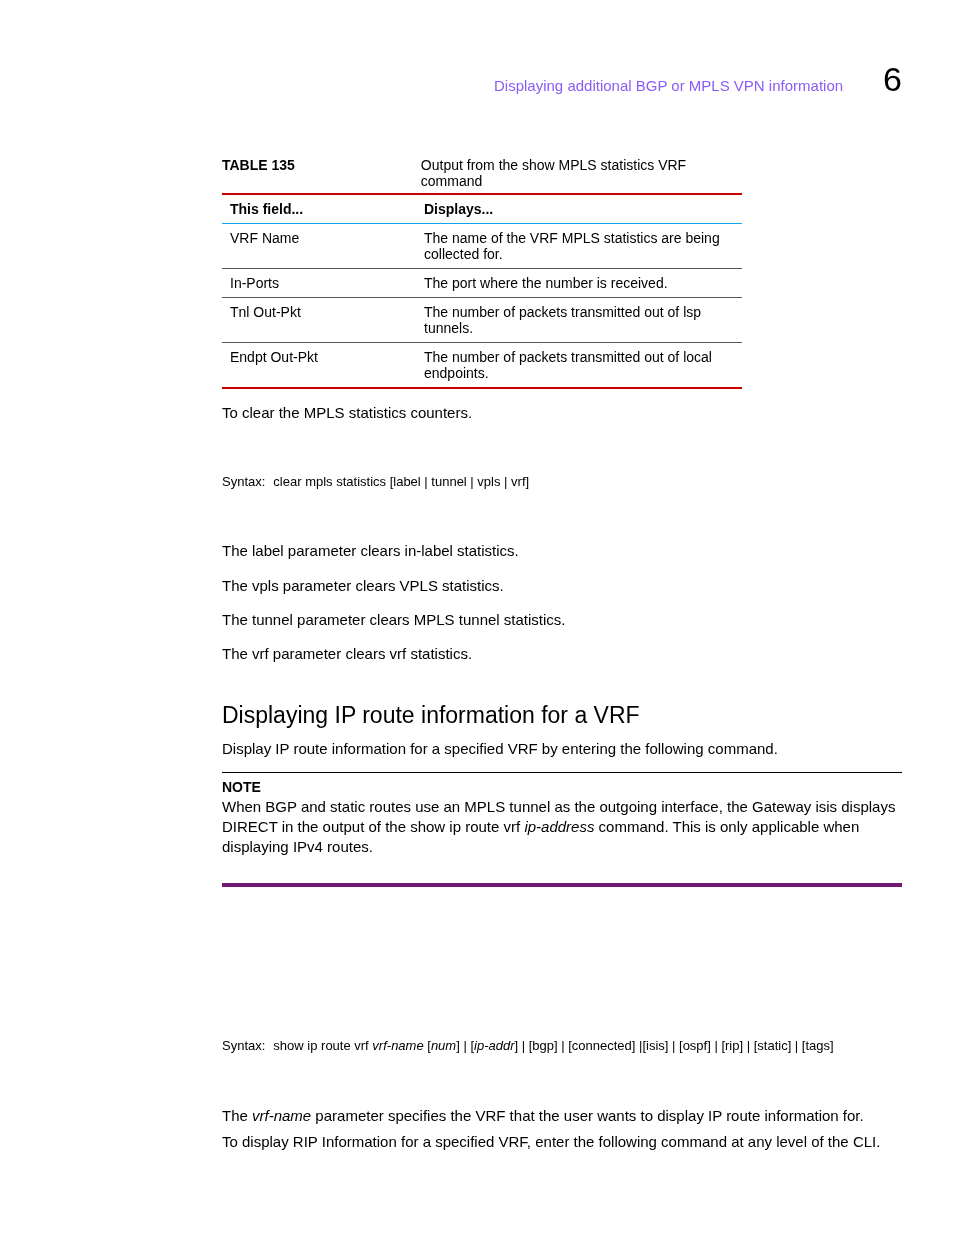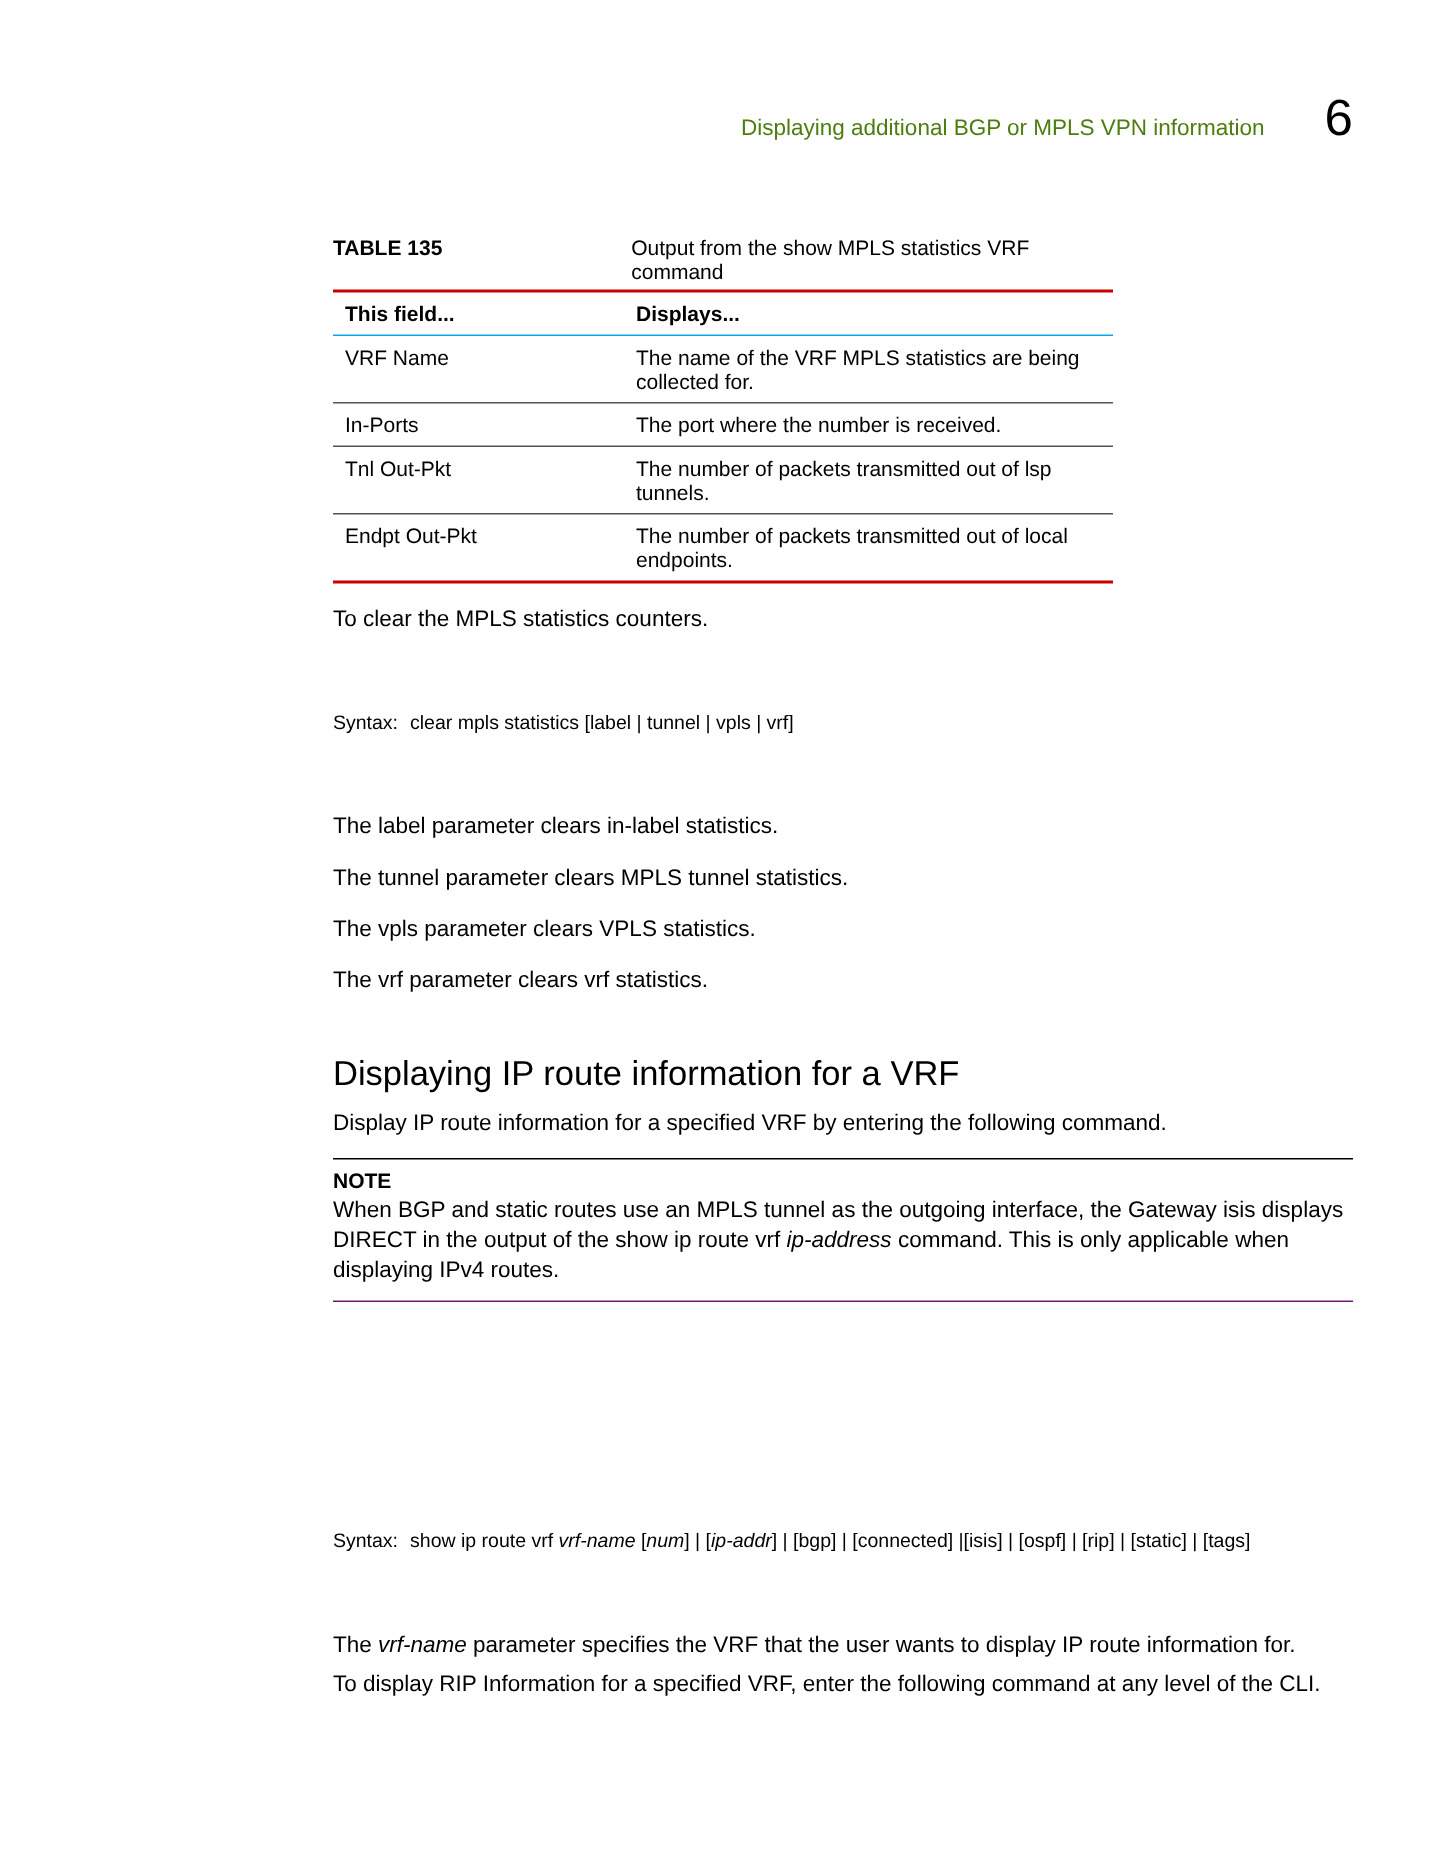--- a/index.html
+++ b/index.html
@@ -21,21 +21,21 @@
   }
   .running-head {
     display: flex;
     align-items: baseline;
     justify-content: flex-end;
     gap: 40px;
     margin-bottom: 58px;
   }
   .running-head .title {
     font-size: 15px;
-    color: #4d7c0f;
+    color: #8b5cf6;
   }
   .running-head .chap-num {
     font-size: 34px;
     font-family: Arial, Helvetica, sans-serif;
     font-weight: 400;
   }
   
   .tbl-wrap { width: 520px; }
   .tbl-caption-row {
     display: flex;
@@ -80,22 +80,22 @@
   .gap-lg { margin-top: 50px; }
   h2.section {
     font-family: Arial, Helvetica, sans-serif;
     font-size: 23px;
     font-weight: 400;
     margin: 38px 0 10px 0;
     font-stretch: condensed;
   }
   .note-block {
     border-top: 1px solid #000;
-    border-bottom: 1px solid #701a75;
-    padding: 6px 0 10px 0;
+    border-bottom: 4px solid #701a75;
+    padding: 6px 0 26px 0;
     margin-top: 12px;
   }
   .note-block .note-label {
     font-weight: 700;
     font-size: 14px;
     display: block;
     margin-bottom: 2px;
   }
   .note-block .note-body {
     font-size: 15px;
@@ -155,22 +155,22 @@
   </div>
 
   <p class="body-p">To clear the MPLS statistics counters.</p>
 
   <div class="syntax-row gap-lg">
     <span class="slabel">Syntax:</span>
     <span class="scontent">clear mpls statistics [label | tunnel | vpls | vrf]</span>
   </div>
 
   <p class="body-p gap-lg">The label parameter clears in-label statistics.</p>
+  <p class="body-p">The vpls parameter clears VPLS statistics.</p>
   <p class="body-p">The tunnel parameter clears MPLS tunnel statistics.</p>
-  <p class="body-p">The vpls parameter clears VPLS statistics.</p>
   <p class="body-p">The vrf parameter clears vrf statistics.</p>
 
   <h2 class="section">Displaying IP route information for a VRF</h2>
   <p class="body-p" style="margin-top:6px">Display IP route information for a specified VRF by entering the following command.</p>
 
   <div class="note-block">
     <span class="note-label">NOTE</span>
     <span class="note-body">
       <span>When BGP and static routes use an MPLS tunnel as the outgoing interface, the Gateway isis displays DIRECT in the output of the show ip route vrf </span><em class="cmd">ip-address</em><span> command. This is only applicable when displaying IPv4 routes.</span>
     </span>

